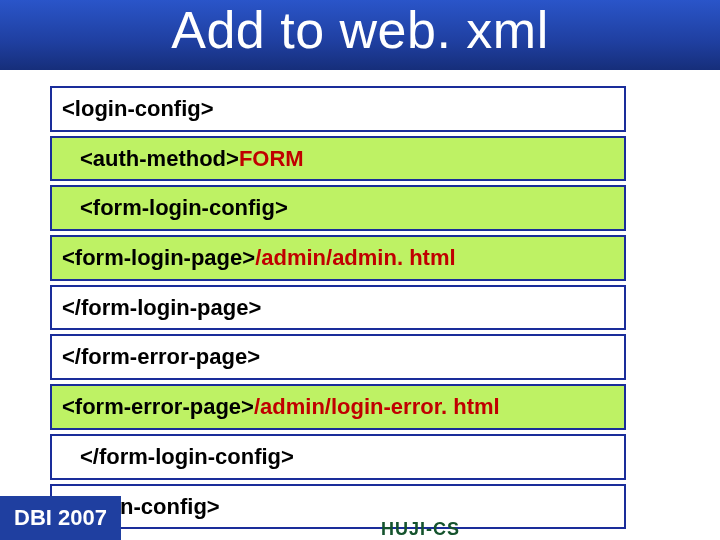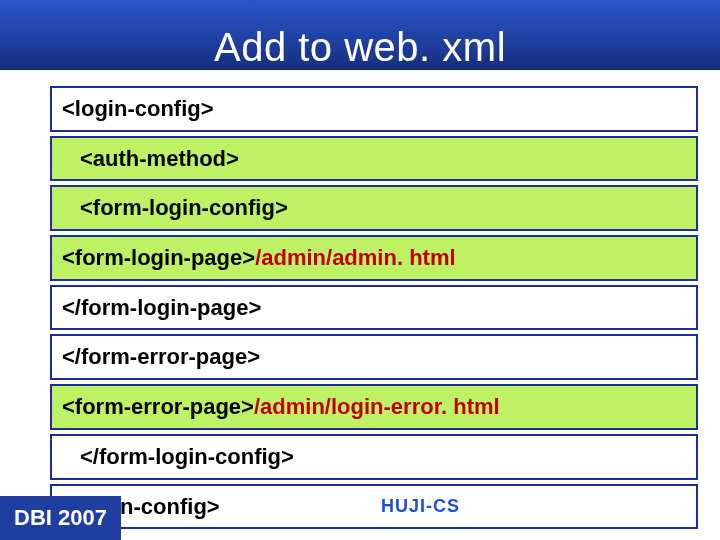--- a/index.html
+++ b/index.html
@@ -9,32 +9,32 @@
     height: 540px;
     background: #fff;
     font-family: Arial, Helvetica, sans-serif;
     overflow: hidden;
   }
   .title-bar {
     background: linear-gradient(to bottom, #2a55c9 0%, #1f3fa0 60%, #162e7a 100%);
     color: #fff;
     height: 70px;
     display: flex;
-    align-items: flex-end;
+    align-items: flex-start;
     justify-content: center;
-    font-size: 40px;
+    font-size: 52px;
     letter-spacing: 0.5px;
   }
   .content {
     box-sizing: border-box;
     padding: 16px 22px 0 50px;
   }
   .row {
     box-sizing: border-box;
-    width: 648px;
+    width: 576px;
     border: 2px solid #1a2d9a;
     padding: 6px 10px;
     font-size: 22px;
     font-weight: bold;
     color: #000;
     line-height: 1.35;
     margin-bottom: 4px;
     display: flex;
     align-items: center;
   }
@@ -43,54 +43,55 @@
   .ind1 { padding-left: 28px; }
   .ind2 { }
   .val { color: #c00000; }
   .footer {
     position: absolute;
     left: 0;
     bottom: 0;
     width: 720px;
     height: 44px;
     display: flex;
-    align-items: flex-start;
+    align-items: flex-end;
     font-weight: bold;
   }
   .footer .left {
     background: #1f3fa0;
     color: #fff;
     font-size: 22px;
     padding: 8px 14px;
     height: 100%;
     box-sizing: border-box;
     display: flex;
     align-items: center;
   }
   .footer .center {
     flex: 1;
     text-align: center;
-    color: #1d4ed8;
+    color: #14532d;
     font-size: 18px;
     letter-spacing: 1px;
   }
 </style>
 </head>
 <body>
 
 <div class="title-bar">
   <span>Add to web. xml</span>
 </div>
 
 <div class="content">
   <div class="row plain">
       <span>&lt;login-config&gt;</span>
     </div>
   <div class="row yellow ind1">
       <span>&lt;auth-method&gt;</span>
+      <span class="val">FORM</span>
     </div>
   <div class="row yellow ind1">
       <span>&lt;form-login-config&gt;</span>
     </div>
   <div class="row yellow ind2">
       <span>&lt;form-login-page&gt;</span>
       <span class="val">/admin/admin. html</span>
     </div>
   <div class="row plain  ind2">
       <span>&lt;/form-login-page&gt;</span>

